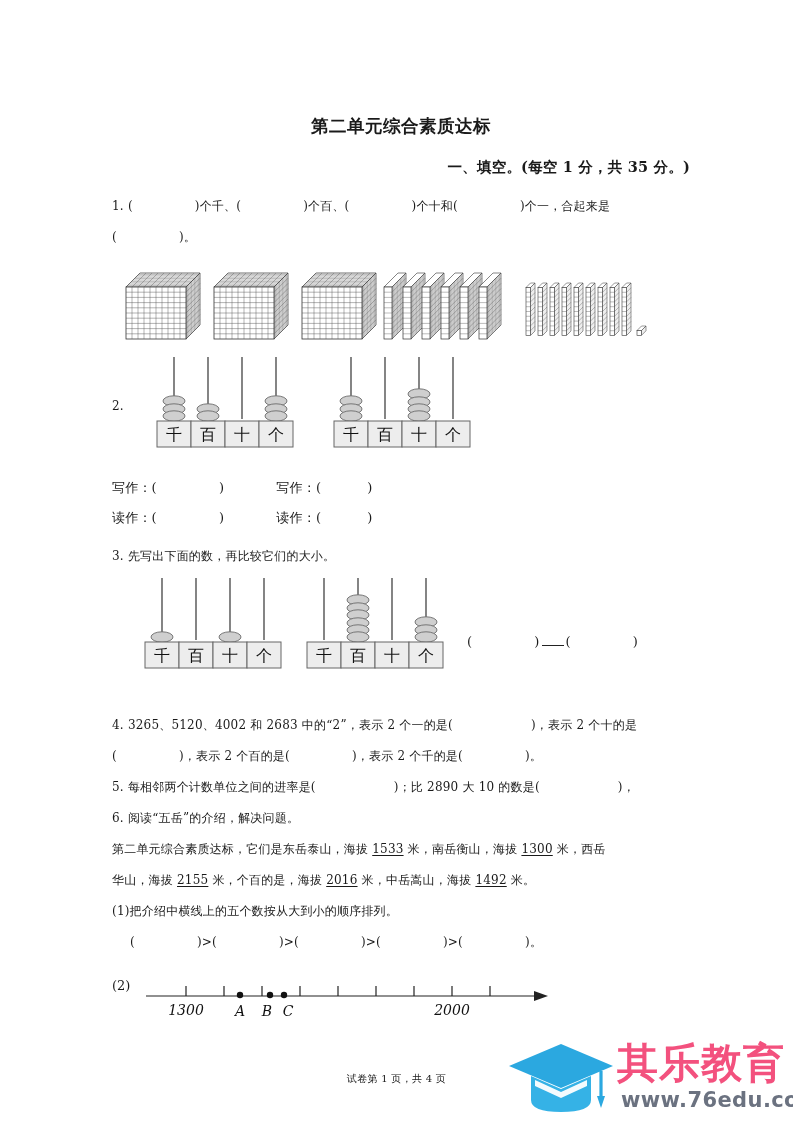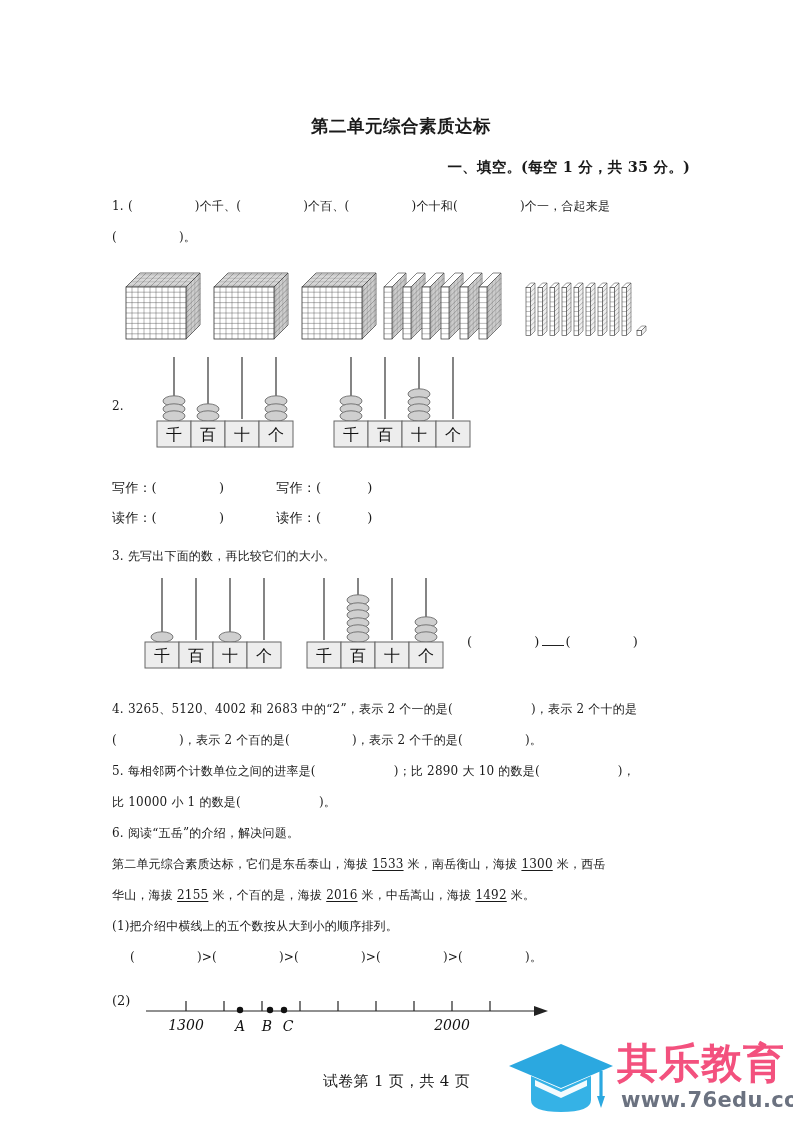--- a/index.html
+++ b/index.html
@@ -97,21 +97,21 @@
     left: 0px;
     top: 14px;
   }
 
   
   .footer {
     position: absolute;
     left: 0; right: 0;
     top: 1068px;
     text-align: center;
-    font-size: 15px;
+    font-size: 10px;
     letter-spacing: 0.3px;
   }
   .logo {
     position: absolute;
     left: 505px;
     top: 1034px;
     width: 282px;
     height: 82px;
   }
   .logo-text-main {
@@ -493,34 +493,31 @@
           <text x="280" y="83" font-size="16" text-anchor="middle" font-family="'DejaVu Serif','Liberation Serif',serif" fill="#111">十</text>
           <text x="314" y="83" font-size="16" text-anchor="middle" font-family="'DejaVu Serif','Liberation Serif',serif" fill="#111">个</text>
         </g>
       </svg>
 
       <div class="cmp" style="position:absolute; left:355px; top:56px;">
         <span>(</span><span class="gap"></span><span>)</span><span class="mid"></span><span>(</span><span class="gap"></span><span>)</span>
       </div>
     </div>
 
-    <div class="q" style="margin-top:4px;">
+    <div class="q" style="margin-top:20px;">
       <span>4.</span>
       <span>3265、5120、4002 和 2683 中的“2”，表示 2 个一的是(</span><span class="blank-lg"></span><span>)，表示 2 个十的是</span>
     </div>
     <div class="q">
       <span>(</span><span class="blank-md"></span><span>)，表示 2 个百的是(</span><span class="blank-md"></span><span>)，表示 2 个千的是(</span><span class="blank-md"></span><span>)。</span>
     </div>
 
     <div class="q">
       <span>5.</span>
       <span>每相邻两个计数单位之间的进率是(</span><span class="blank-lg"></span><span>)；比 2890 大 10 的数是(</span><span class="blank-lg"></span><span>)，</span>
-    </div>
-    <div class="q">
-      <span>比 10000 小 1 的数是(</span><span class="blank-lg"></span><span>)。</span>
     </div>
 
     <div class="q">
       <span>6.</span>
       <span>阅读“五岳”的介绍，解决问题。</span>
     </div>
     <div class="q">
       <span>第二单元综合素质达标，它们是东岳泰山，海拔</span>
       <span class="u-line">1533</span>
       <span>米，南岳衡山，海拔</span>

